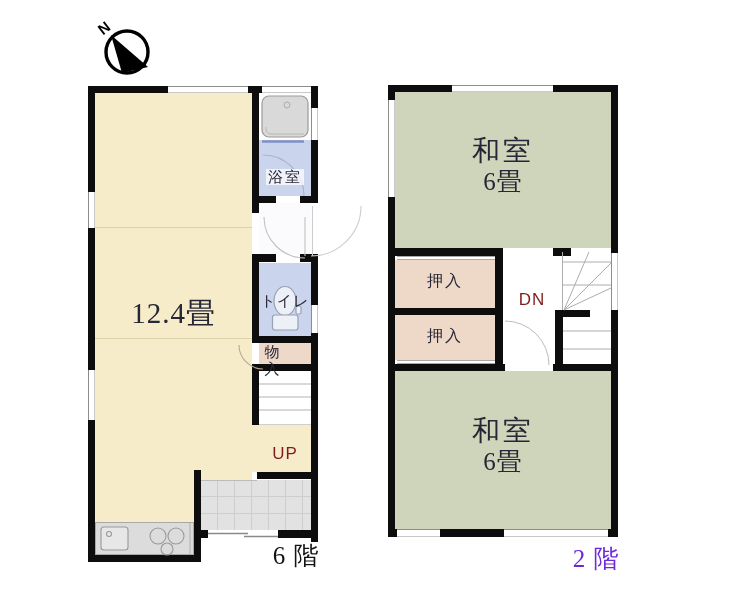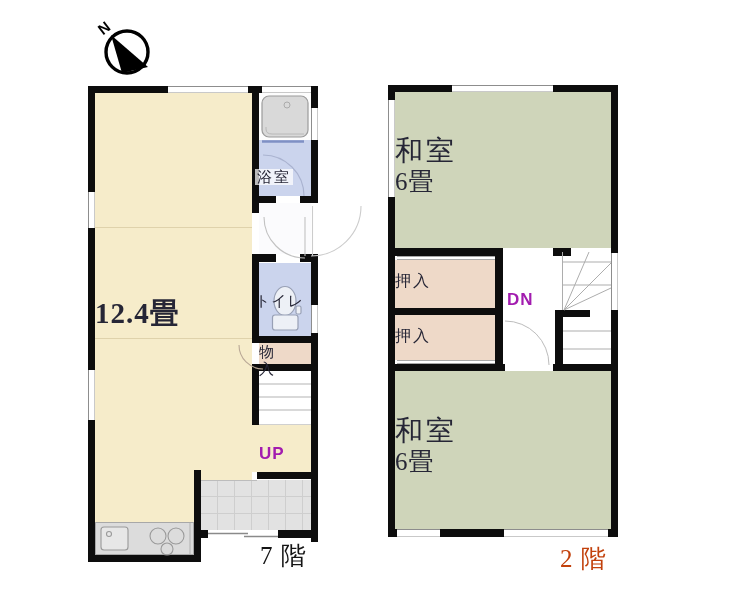--- a/index.html
+++ b/index.html
@@ -7,24 +7,24 @@
           font-family:"Liberation Serif","DejaVu Serif",serif;}
   .r{position:absolute;z-index:1;}
   .faint{position:absolute;z-index:2;height:1px;background:rgba(170,150,100,0.30);}
   .wall{position:absolute;z-index:4;background:#0d0d0d;}
   .win{position:absolute;z-index:5;background:#fff;box-sizing:border-box;}
   .win.h{border-top:1.5px solid #8d8d8d;border-bottom:1.5px solid #c9c9c9;}
   .win.v{border-left:1.5px solid #8d8d8d;border-right:1.5px solid #c9c9c9;}
   .slide{position:absolute;z-index:5;background:#fff;box-sizing:border-box;
          border-top:1px solid #a9a9a9;border-bottom:1px solid #a9a9a9;}
   .overlay{position:absolute;left:0;top:0;z-index:6;}
-  .lbl{position:absolute;z-index:7;color:#262636;letter-spacing:1px;line-height:1.1;}
+  .lbl{position:absolute;z-index:7;text-align:center;color:#262636;letter-spacing:1px;line-height:1.1;}
   .lbl.small{font-size:16px;letter-spacing:2px;}
-  .lbl.stair{font-family:"Liberation Sans","DejaVu Sans",sans-serif;font-weight:700;
-             color:#a21caf;font-size:17px;letter-spacing:1px;}
+  .lbl.stair{font-family:"Liberation Sans","DejaVu Sans",sans-serif;font-weight:400;
+             color:#7f1d1d;font-size:17px;letter-spacing:1px;}
   .chip{background:rgba(255,255,255,0.72);padding:0 2px;}
   .genkan-tiles{background-color:#e2e2e2;
     background-image:repeating-linear-gradient(rgba(0,0,0,0) 0 16px,#cecece 16px 17px),
                      repeating-linear-gradient(90deg,rgba(0,0,0,0) 0 16px,#cecece 16px 17px);}
   .counter{box-sizing:border-box;border:1px solid #a8a8a8;}
 </style>
 </head>
 <body>
 
 <div class="canvas">
@@ -171,30 +171,30 @@
       <line x1="563" y1="285" x2="611" y2="285"></line>
       <line x1="564" y1="310" x2="589" y2="252"></line>
       <line x1="564" y1="310" x2="611" y2="263"></line>
       <line x1="564" y1="310" x2="611" y2="288"></line>
       <line x1="563" y1="331" x2="611" y2="331"></line>
       <line x1="563" y1="349" x2="611" y2="349"></line>
       <path d="M505,321 A44,44 0 0 1 549,365" stroke="#bcbcbc"></path>
     </g>
   </svg>
 
-  <div class="lbl" style="left:95px;top:298px;width:157px;font-size:29px;font-weight:bold;">12.4畳</div>
+  <div class="lbl" style="left:95px;top:298px;width:157px;font-size:29px;">12.4畳</div>
 
   <div class="lbl small" style="left:255px;top:169px;width:60px;font-size:15px;"><span class="chip">浴室</span></div>
   <div class="lbl small" style="left:255px;top:261px;width:60px;font-size:15px;letter-spacing:1px;margin-top:32px;">トイレ</div>
   <div class="lbl small" style="left:259px;top:344px;width:28px;font-size:15px;">物入</div>
   <div class="lbl stair" style="left:259px;top:445px;width:52px;">UP</div>
-  <div class="lbl" style="left:260px;top:542px;width:72px;font-size:25px;color:#141414;">7 階</div>
+  <div class="lbl" style="left:260px;top:542px;width:72px;font-size:25px;color:#141414;">6 階</div>
 
   <div class="lbl" style="left:395px;top:136px;width:216px;font-size:28px;letter-spacing:3px;">和室</div>
   <div class="lbl" style="left:395px;top:168px;width:216px;font-size:25px;">6畳</div>
   <div class="lbl small" style="left:395px;top:272px;width:100px;">押入</div>
   <div class="lbl small" style="left:395px;top:327px;width:100px;">押入</div>
   <div class="lbl stair" style="left:507px;top:291px;width:50px;">DN</div>
   <div class="lbl" style="left:395px;top:416px;width:216px;font-size:28px;letter-spacing:3px;">和室</div>
   <div class="lbl" style="left:395px;top:448px;width:216px;font-size:25px;">6畳</div>
-  <div class="lbl" style="left:560px;top:545px;width:72px;font-size:25px;color:#c2410c;">2 階</div>
+  <div class="lbl" style="left:560px;top:545px;width:72px;font-size:25px;color:#6d28d9;">2 階</div>
 
 </div>
 
 </body></html>

